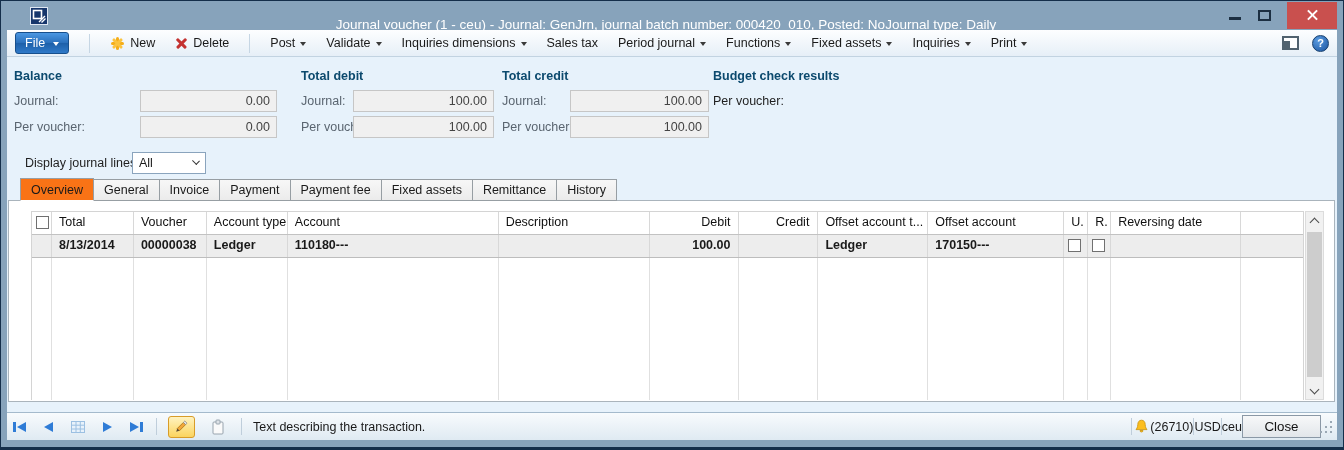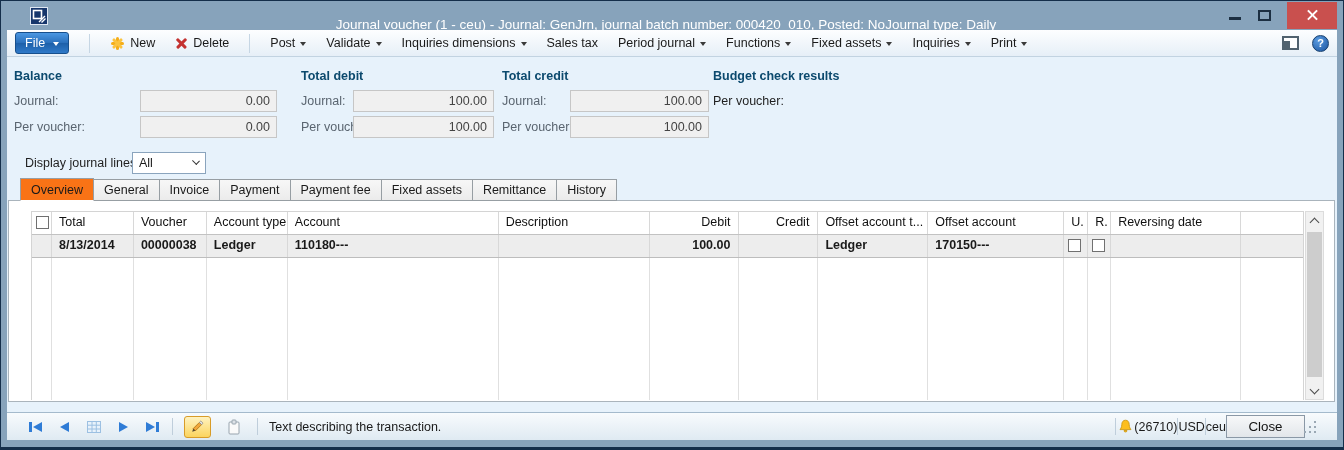--- a/index.html
+++ b/index.html
@@ -103,21 +103,21 @@
     background: #f1f1f1; border: 1px solid #dcdcdc; }
   .vs-btn { position: absolute; left: 0; width: 17px; height: 17px; display: flex; align-items: center; justify-content: center; }
   .vs-up { top: 0; } .vs-down { bottom: 0; }
   .chev-up { width: 7px; height: 7px; border-left: 1.7px solid #4a4a4a; border-top: 1.7px solid #4a4a4a; transform: rotate(45deg); margin-top: 3px; }
   .chev-down { width: 7px; height: 7px; border-right: 1.7px solid #4a4a4a; border-bottom: 1.7px solid #4a4a4a; transform: rotate(45deg); margin-bottom: 3px; }
   .vs-thumb { position: absolute; left: 1px; top: 20px; width: 15px; height: 145px; background: #cdcdcd; }
 
   
   .statusbar { position: absolute; left: 7px; top: 412px; width: 1330px; height: 28px;
     background: linear-gradient(#f8fbfd, #dfeaf2); border-top: 1px solid #a4bacc;
-    display: flex; align-items: center; padding: 0 20px; gap: 11px; }
+    display: flex; align-items: center; padding: 0 4px; gap: 11px; }
   .sb-sep { width: 1px; height: 17px; background: #bfcedb; }
   .navbtn { display: flex; align-items: center; justify-content: center; width: 18px; height: 18px; }
   .editbtn { width: 27px; height: 22px; border: 1px solid #d89c28; border-radius: 3px;
     background: linear-gradient(#fff3c0, #fbd45e); display: flex; align-items: center; justify-content: center; }
   .docbtn { width: 24px; height: 22px; display: flex; align-items: center; justify-content: center; }
   .sb-text { color: #1a1a1a; }
   .sb-right { margin-left: auto; display: flex; align-items: center; gap: 0; }
   .close-btn { width: 79px; height: 23px; background: linear-gradient(#f7f8f9, #e2e6ea);
     border: 1px solid #8a98a6; display: flex; align-items: center; justify-content: center; color: #111; }
   .grip { position: relative; width: 12px; height: 14px; }

